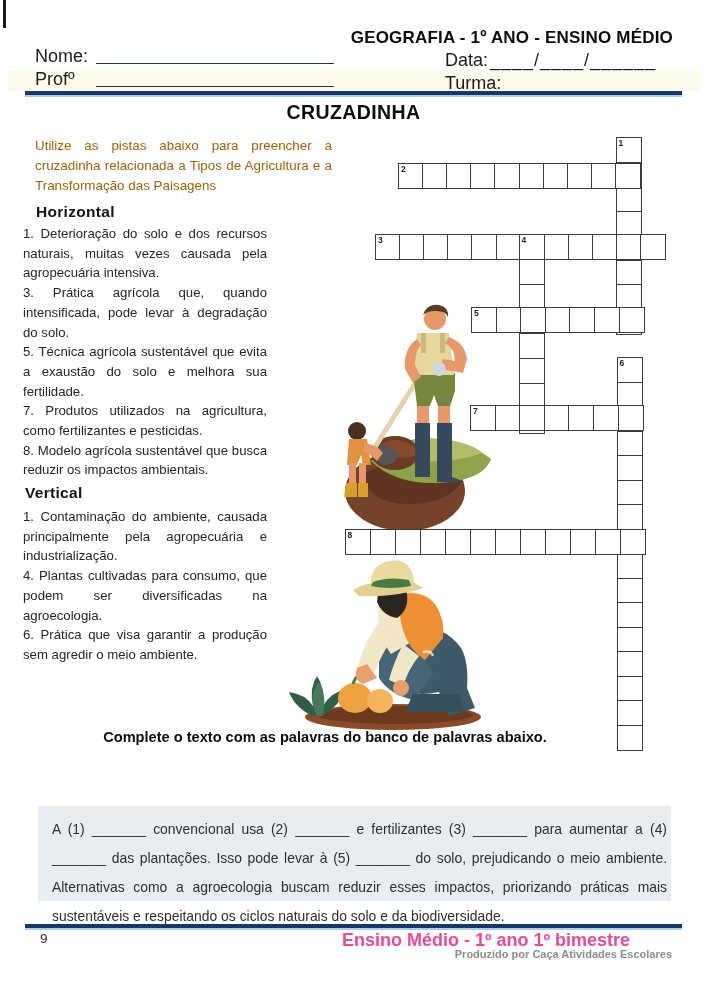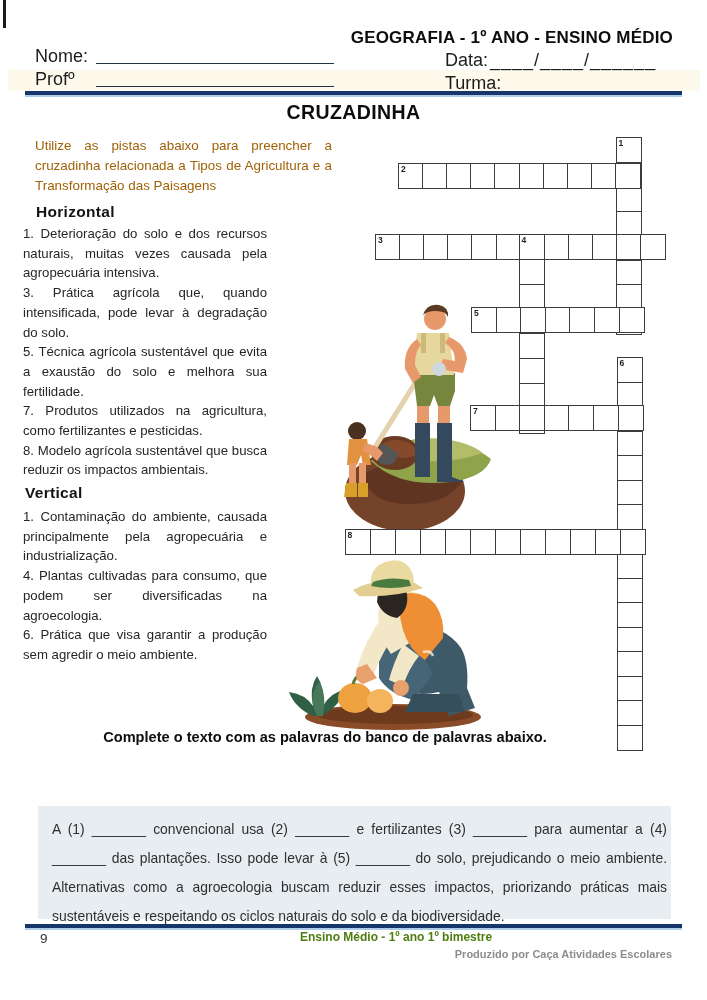--- a/index.html
+++ b/index.html
@@ -27,26 +27,26 @@
   
   .cw-layer{left:0;top:0;width:707px;height:1000px;pointer-events:none;}
   .cw-cell{position:absolute;box-sizing:border-box;background:#fff;border:1.6px solid #3c3c3c;pointer-events:auto;}
   .cw-num{position:absolute;left:2px;top:1px;font-size:8.5px;font-weight:bold;color:#222;line-height:9px;}
 
   
   .complete-line{left:40px;top:729px;width:570px;text-align:center;font-size:14.6px;font-weight:bold;color:#0e0e0e;}
   .word-bank{left:38px;top:760px;width:633px;height:39px;background:#dce1f3;
              display:flex;align-items:center;justify-content:center;
              font-size:16.5px;font-weight:bold;color:#1e2a47;letter-spacing:.2px;}
-  .fill-box{left:38px;top:806px;width:633px;height:113px;background:#e8edf2;box-sizing:border-box;
+  .fill-box{left:38px;top:806px;width:633px;height:95px;background:#e8edf2;box-sizing:border-box;
             padding:9px 4px 0 14px;font-size:13.9px;line-height:29px;text-align:justify;color:#2f2f2f;}
 
   
   .page-num{left:40px;top:931px;font-size:13.5px;color:#333;}
-  .footer-main{left:300px;top:930px;width:372px;text-align:left;font-size:12px;font-weight:bold;color:#4d7c0f;}
+  .footer-main{left:300px;top:930px;width:372px;text-align:center;font-size:18px;font-weight:bold;color:#ec4899;}
   .footer-sub{left:300px;top:948px;width:372px;text-align:right;font-size:11px;font-weight:bold;color:#8d8d8d;}
 
   svg{display:block;}
 </style>
 </head>
 <body>
 
 <div class="page">
 
   <div class="abs corner-tick"></div>

